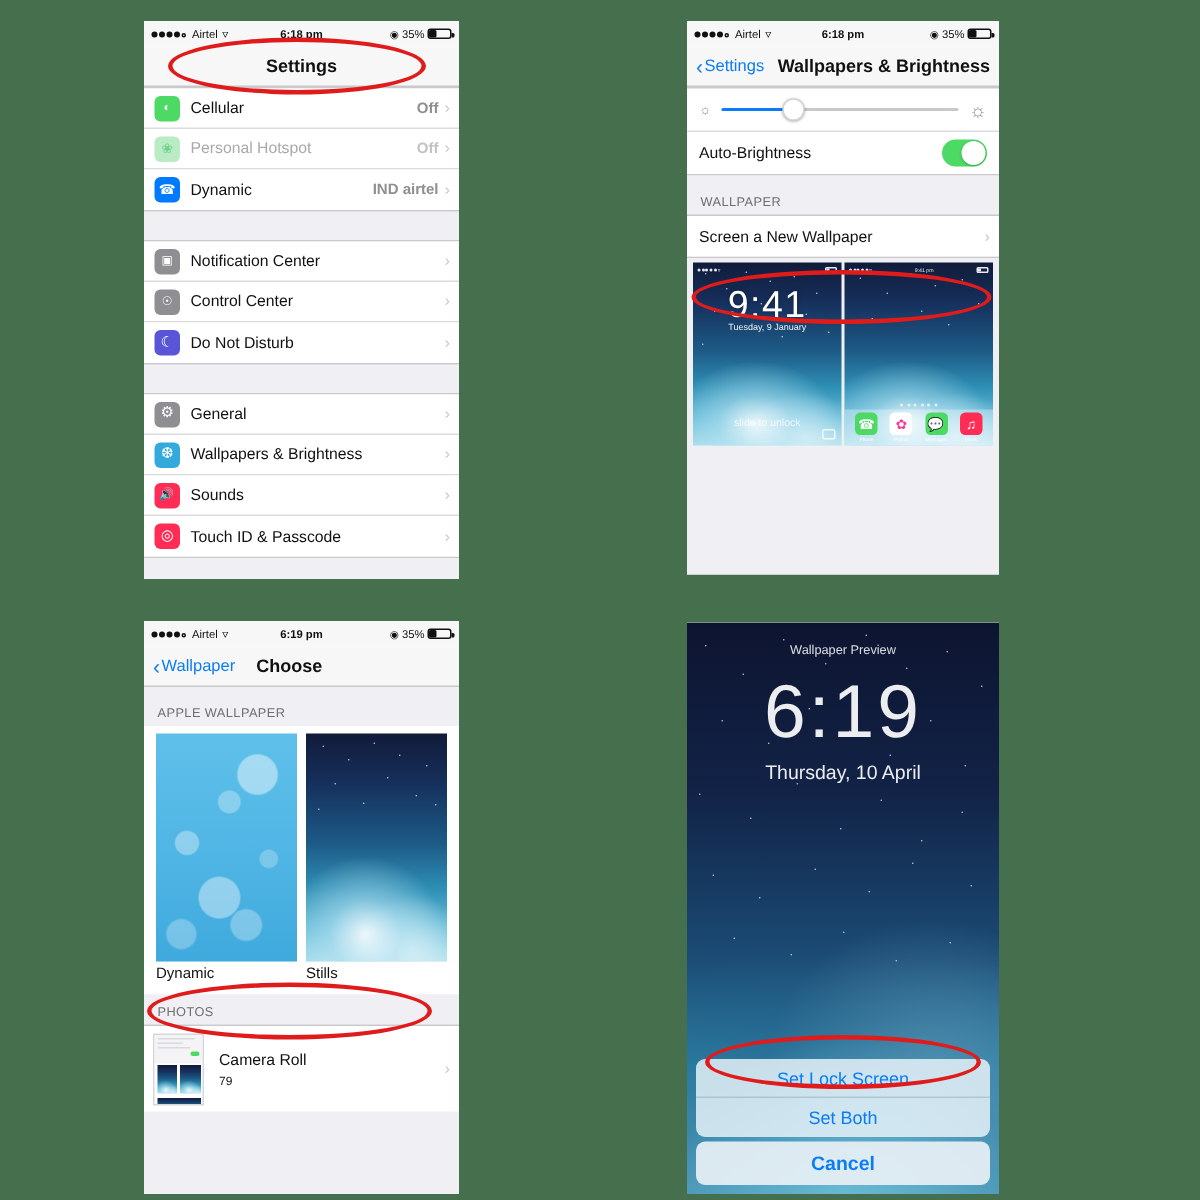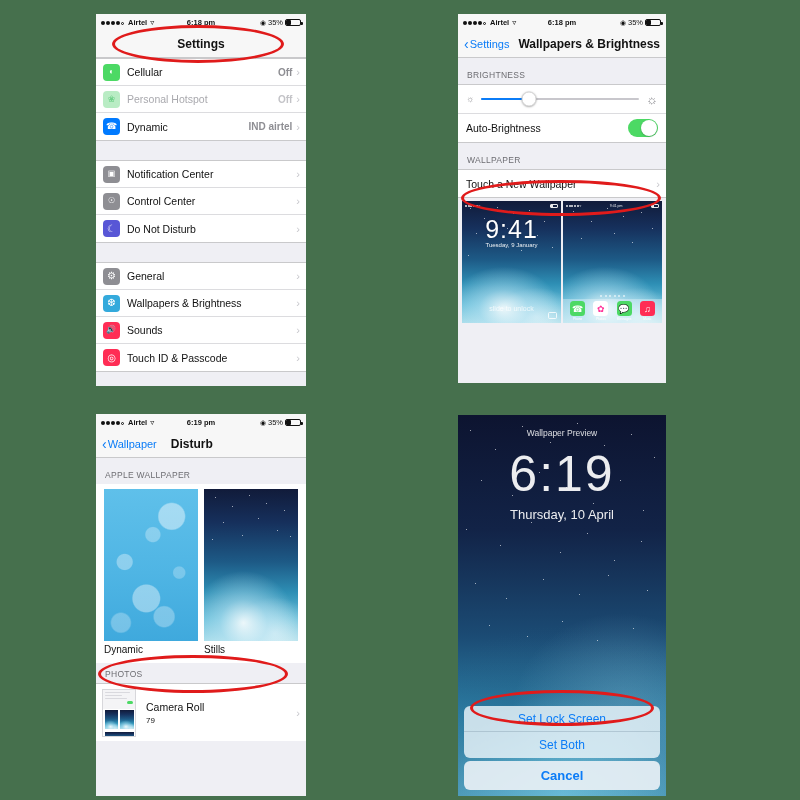--- a/index.html
+++ b/index.html
@@ -30,21 +30,21 @@
     align-items: center;
     font-size: 7.5px;
     color: #111;
     padding: 0 5px;
     position: relative;
   }
   .sb-left { display: flex; align-items: center; gap: 3px; }
   .dots { letter-spacing: 0px; font-size: 8px; line-height: 1; }
   .dots span { display:inline-block; width:4px; height:4px; border-radius:50%; background:#111; margin-right:1px; }
   .dots span.hollow { background:transparent; border:0.8px solid #111; width:3px; height:3px; }
-  .sb-carrier { font-size: 7.5px; font-weight: bold; }
+  .sb-carrier { font-size: 7.5px; }
   .wifi-ico { font-size: 8px; line-height:1; }
   .sb-time {
     position: absolute; left: 0; right: 0; text-align: center;
     font-size: 7.5px; font-weight: bold;
   }
   .sb-right {
     margin-left: auto; display: flex; align-items: center; gap: 2px;
     font-size: 7.5px; position: relative; z-index: 2;
   }
   .lock-ico { font-size: 7px; }
@@ -400,21 +400,20 @@
     <div class="navbar">
       <div class="nav-back">
         <span class="chev-l">‹</span>
         <span>Settings</span>
       </div>
       <div class="nav-title-left">Wallpapers &amp; Brightness</div>
     </div>
 
     <div class="list-bg">
 
-      <div class="sec-hdr">BRIGHTNESS</div>
 
       <div class="slider-row">
         <span class="sun-s">☼</span>
         <span class="track">
           <span class="fill"></span>
           <span class="knob"></span>
         </span>
         <span class="sun-l">☼</span>
       </div>
 
@@ -422,21 +421,21 @@
         <span class="row-label">Auto-Brightness</span>
         <span class="toggle">
             <i></i>
           </span>
       </div>
 
       <div class="sec-hdr">WALLPAPER</div>
 
       <div class="group">
         <div class="row">
-          <span class="row-label" style="margin-left:1px">Touch a New Wallpaper</span>
+          <span class="row-label" style="margin-left:1px">Screen a New Wallpaper</span>
           <span class="chev" style="margin-left:auto">›</span>
         </div>
       </div>
 
       <div class="wp-pair">
 
         <div class="wp-thumb ios7-sky">
           <div class="stars">
             <i style="left:8%;top:6%"></i>
               <i style="left:22%;top:14%"></i>
@@ -530,21 +529,21 @@
             <i style="width:35%"></i>
           </span>
       </div>
     </div>
 
     <div class="navbar">
       <div class="nav-back">
         <span class="chev-l">‹</span>
         <span>Wallpaper</span>
       </div>
-      <div class="nav-title-left" style="margin-left:14px">Disturb</div>
+      <div class="nav-title-left" style="margin-left:14px">Choose</div>
     </div>
 
     <div class="list-bg">
       <div class="sec-hdr">APPLE WALLPAPER</div>
 
       <div class="choose-pair">
         <div class="choose-thumb dynamic-bg"></div>
         <div class="choose-thumb ios7-sky" style="position:relative">
           <div class="stars">
             <i style="left:12%;top:5%"></i>

